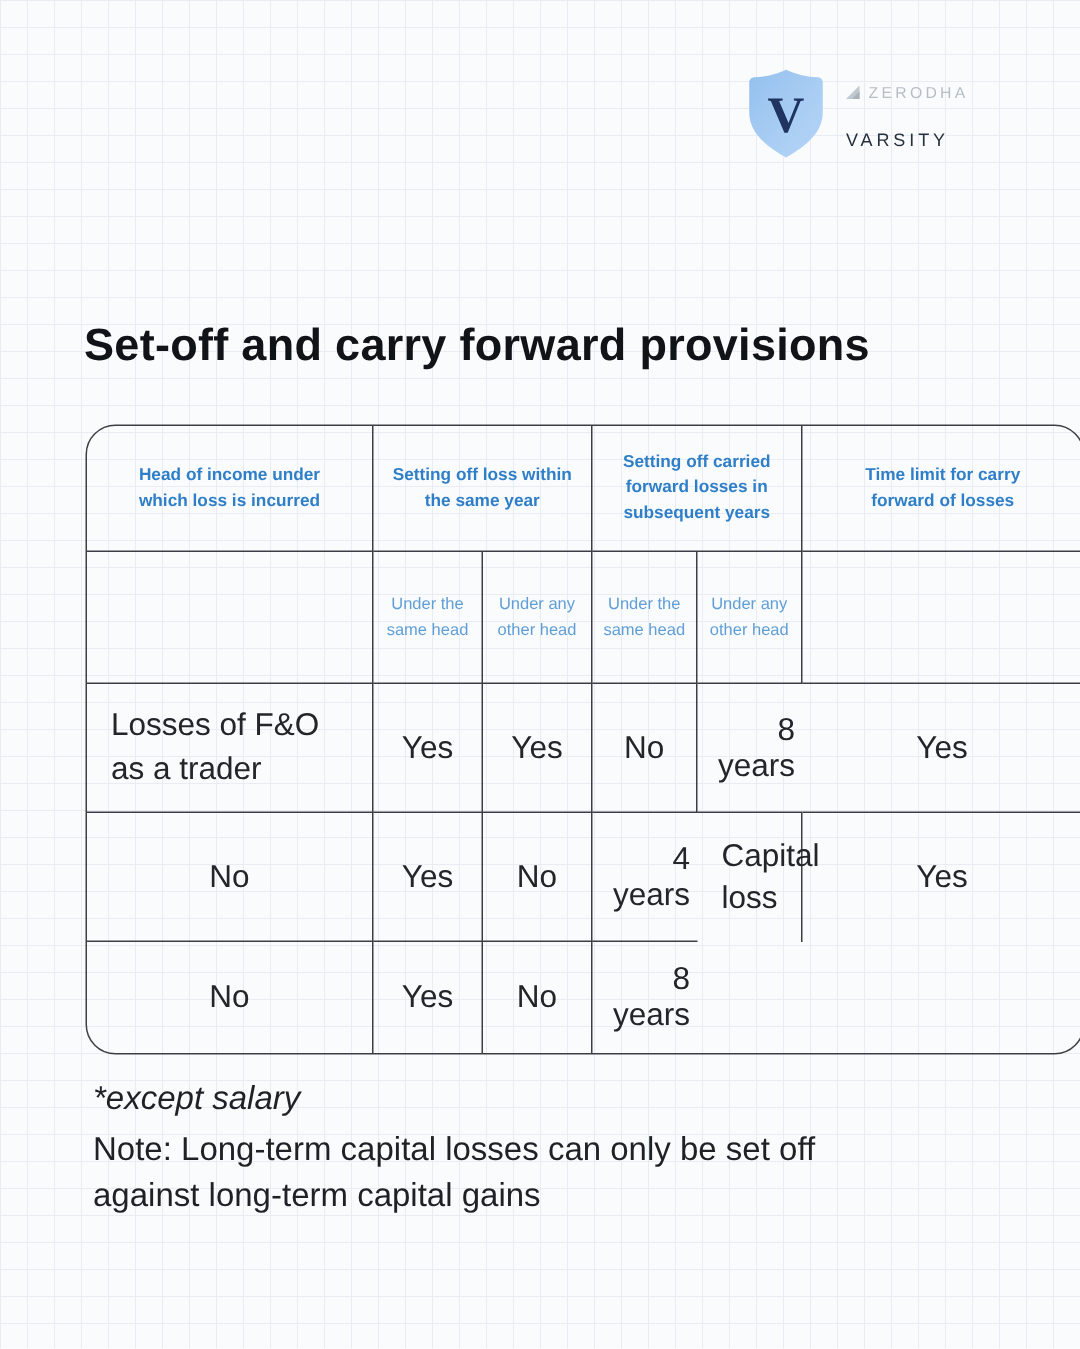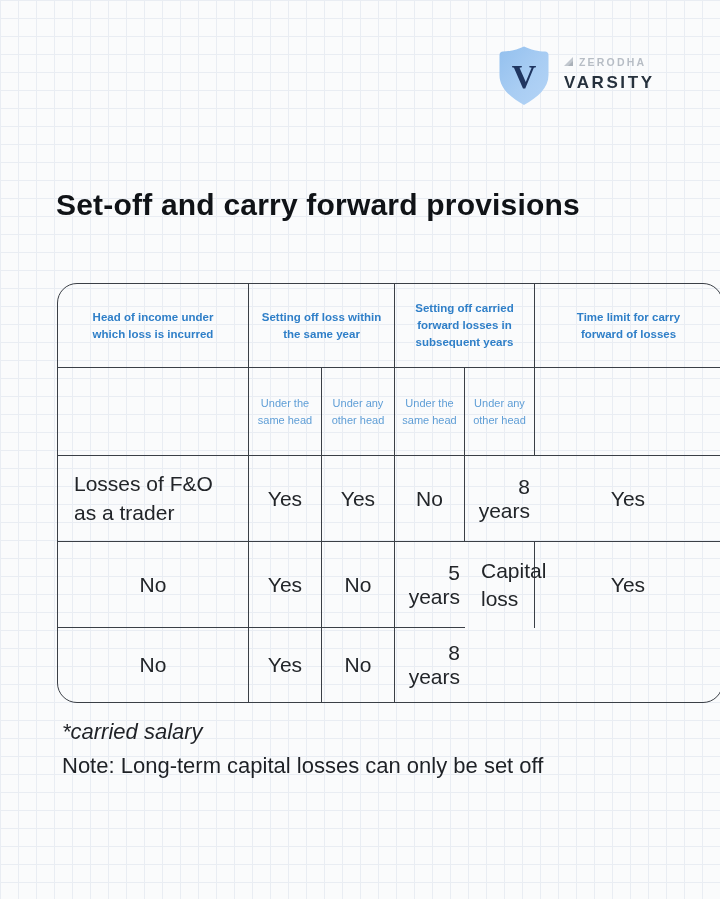--- a/index.html
+++ b/index.html
@@ -13,26 +13,26 @@
       linear-gradient(#e9edf3 1px, transparent 1px),
       linear-gradient(90deg, #e9edf3 1px, transparent 1px);
     background-size:18px 18px;
   }
 
   
   .brand { position:absolute; top:46px; left:498px; display:flex; align-items:flex-start; }
   .shield { width:52px; height:60px; }
   .brand-text { margin-left:14px; padding-top:10px; }
   .zerodha-row { display:flex; align-items:center; gap:5px; }
-  .zerodha-label { font-size:10.5px; font-weight:bold; letter-spacing:2.2px; color:#b7bdc5; }
-  .varsity-label { margin-top:5px; font-size:17px; font-weight:bold; letter-spacing:2.6px; color:#26313d; }
+  .zerodha-label { font-size:10.5px; font-weight:normal; letter-spacing:2.2px; color:#b7bdc5; }
+  .varsity-label { margin-top:18px; font-size:12px; font-weight:normal; letter-spacing:2.6px; color:#26313d; }
 
   
   .title {
-    position:absolute; left:56px; top:188px; width:610px;
+    position:absolute; left:56px; top:214px; width:610px;
     font-size:30px; font-weight:bold; color:#101317; letter-spacing:0.2px;
   }
 
   
   .provision-table {
     position:absolute; left:57px; top:283px;
     width:666px; height:420px;
     border:1.5px solid #3a3f46; border-radius:20px;
     overflow:hidden;
     display:grid;
@@ -137,29 +137,30 @@
     <div class="t-cell label-cell">Losses of F&amp;O as a trader</div>
     <div class="t-cell body-cell">Yes</div>
     <div class="t-cell body-cell">Yes</div>
     <div class="t-cell body-cell">No</div>
     <div class="t-cell body-cell last-col">8 years</div>
 
     <div class="t-cell body-cell">Yes</div>
     <div class="t-cell body-cell">No</div>
     <div class="t-cell body-cell">Yes</div>
     <div class="t-cell body-cell">No</div>
-    <div class="t-cell body-cell last-col">5 years</div>
+    <div class="t-cell body-cell last-col">4 years</div>
 
     <div class="t-cell label-cell last-row">Capital loss</div>
     <div class="t-cell body-cell last-row">Yes</div>
     <div class="t-cell body-cell last-row">No</div>
     <div class="t-cell body-cell last-row">Yes</div>
     <div class="t-cell body-cell last-row">No</div>
     <div class="t-cell body-cell last-row last-col">8 years</div>
 
   </div>
 
-  <div class="footnote-asterisk">*carried salary</div>
+  <div class="footnote-asterisk">*except salary</div>
   <div class="footnote-note">
     <div>Note: Long-term capital losses can only be set off</div>
+    <div>against long-term capital gains</div>
   </div>
 
 </div>
 
 </body></html>

